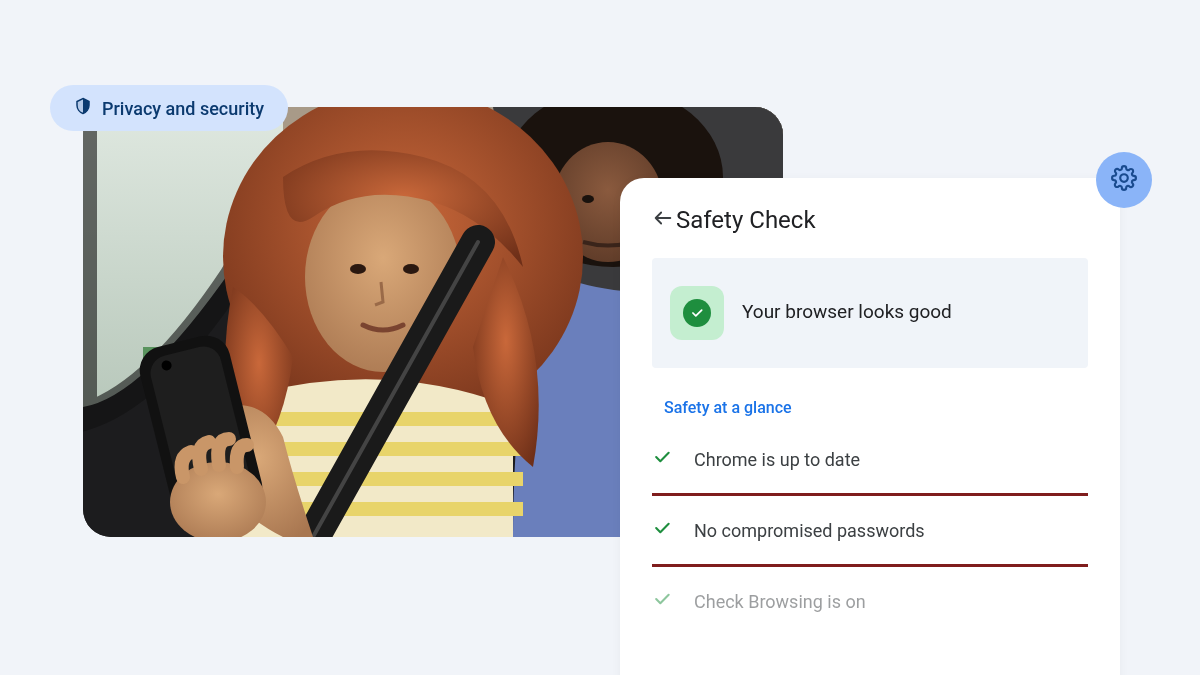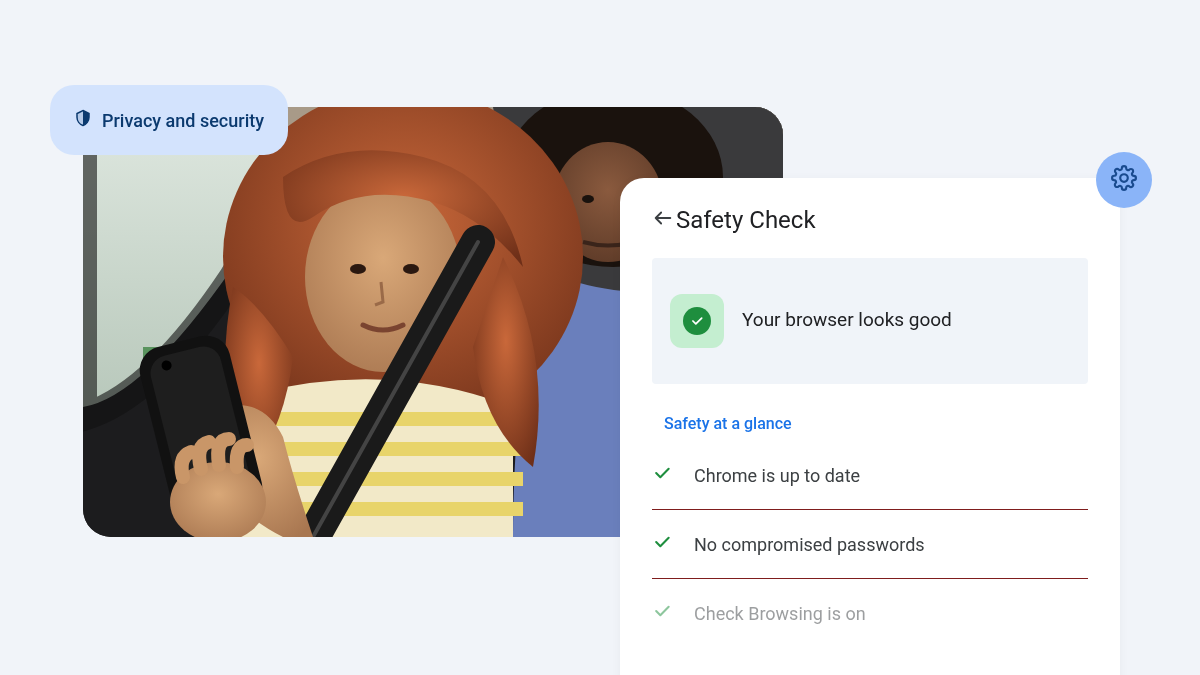--- a/index.html
+++ b/index.html
@@ -12,21 +12,21 @@
     overflow: hidden;
   }
 
   
   .privacy-chip {
     position: absolute;
     left: 50px;
     top: 85px;
     background: #d3e3fd;
     border-radius: 24px;
-    padding: 24px 24px;
+    padding: 12px 24px;
     display: flex;
     align-items: center;
     gap: 10px;
     color: #0b3a6f;
     font-size: 18px;
     font-weight: 500;
     z-index: 3;
   }
   .privacy-chip svg { width: 18px; height: 18px; }
 
@@ -83,21 +83,21 @@
   .card-header .back svg { width: 22px; height: 22px; }
   .card-title {
     font-size: 24px;
     font-weight: 400;
     color: #202124;
   }
 
   .status-box {
     background: #f0f4f9;
     border-radius: 4px;
-    padding: 36px 18px;
+    padding: 28px 18px;
     display: flex;
     align-items: center;
     gap: 18px;
     margin-bottom: 30px;
   }
   .status-icon-wrap {
     width: 54px;
     height: 54px;
     background: #c4eed0;
     border-radius: 12px;
@@ -132,21 +132,21 @@
     font-weight: 500;
     margin-bottom: 8px;
     margin-left: 12px;
   }
 
   .check-item {
     display: flex;
     align-items: center;
     gap: 22px;
     padding: 22px 0;
-    border-bottom: 1px solid #7f1d1d;
+    border-bottom: 3px solid #7f1d1d;
   }
   .check-item:last-child { border-bottom: none; opacity: 0.5; }
   .check-item svg { width: 20px; height: 20px; flex-shrink: 0; }
   .check-item .label {
     font-size: 18px;
     color: #3c4043;
   }
 </style>
 </head>
 <body>

